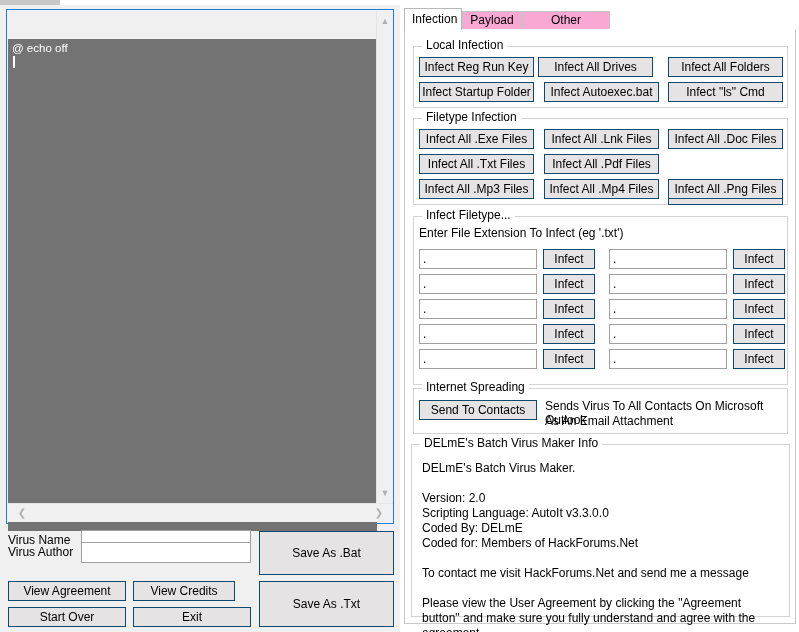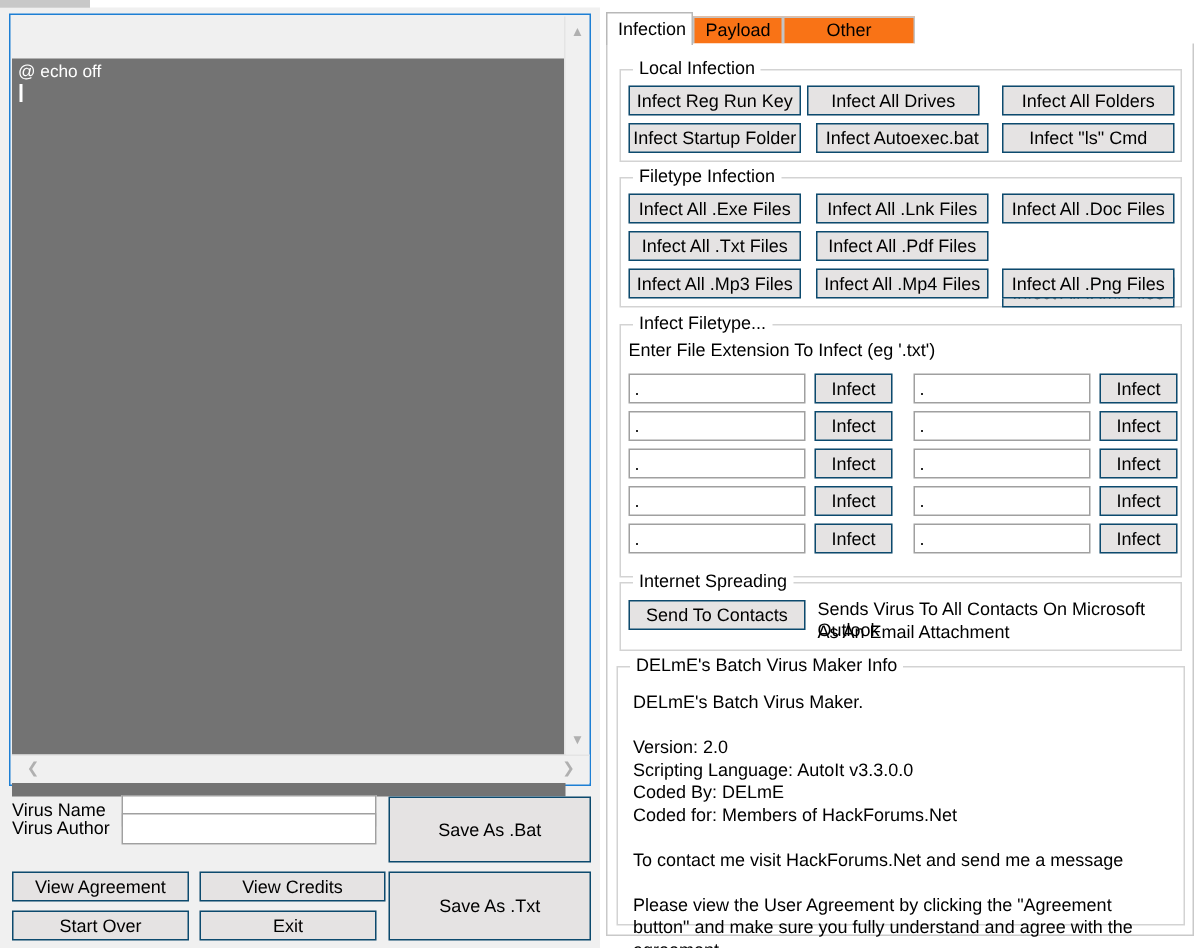--- a/index.html
+++ b/index.html
@@ -154,21 +154,21 @@
   .tabstrip {
     position: absolute;
     left: 0; top: 0;
     height: 21px;
     width: 392px;
   }
   .tab {
     position: absolute;
     top: 3px;
     height: 18px;
-    background: #f97316;
+    background: #f9a8d4;
     border: 1px solid #c4c4c4;
     border-bottom: none;
     box-sizing: border-box;
     font-size: 12px;
     line-height: 17px;
     text-align: center;
     padding: 0 7px;
     color: #000;
   }
   .tab.active {
@@ -253,21 +253,21 @@
     <span class="form-label">Virus Name</span>
     <input class="txtfield" style="left: 81px; top: 1px; width: 170px; height: 21px;" value="">
   </div>
 
   <div class="form-row" style="left:0; top:536px; width:400px;">
     <span class="form-label">Virus Author</span>
     <input class="txtfield" style="left: 81px; top: 1px; width: 170px; height: 21px;" value="">
   </div>
 
   <button class="btn" style="left:8px; top:576px; width:118px; height:20px;">View Agreement</button>
-  <button class="btn" style="left:133px; top:576px; width:124px; height:20px;">View Credits</button>
+  <button class="btn" style="left:133px; top:576px; width:102px; height:20px;">View Credits</button>
   <button class="btn" style="left:8px; top:602px; width:118px; height:20px;">Start Over</button>
   <button class="btn" style="left:133px; top:602px; width:118px; height:20px;">Exit</button>
 
   <button class="btn" style="left:259px; top:526px; width:135px; height:44px;">Save As .Bat</button>
   <button class="btn" style="left:259px; top:576px; width:135px; height:46px;">Save As .Txt</button>
 </div>
 
 <div class="right-pane">
 
   <div class="tabstrip">

